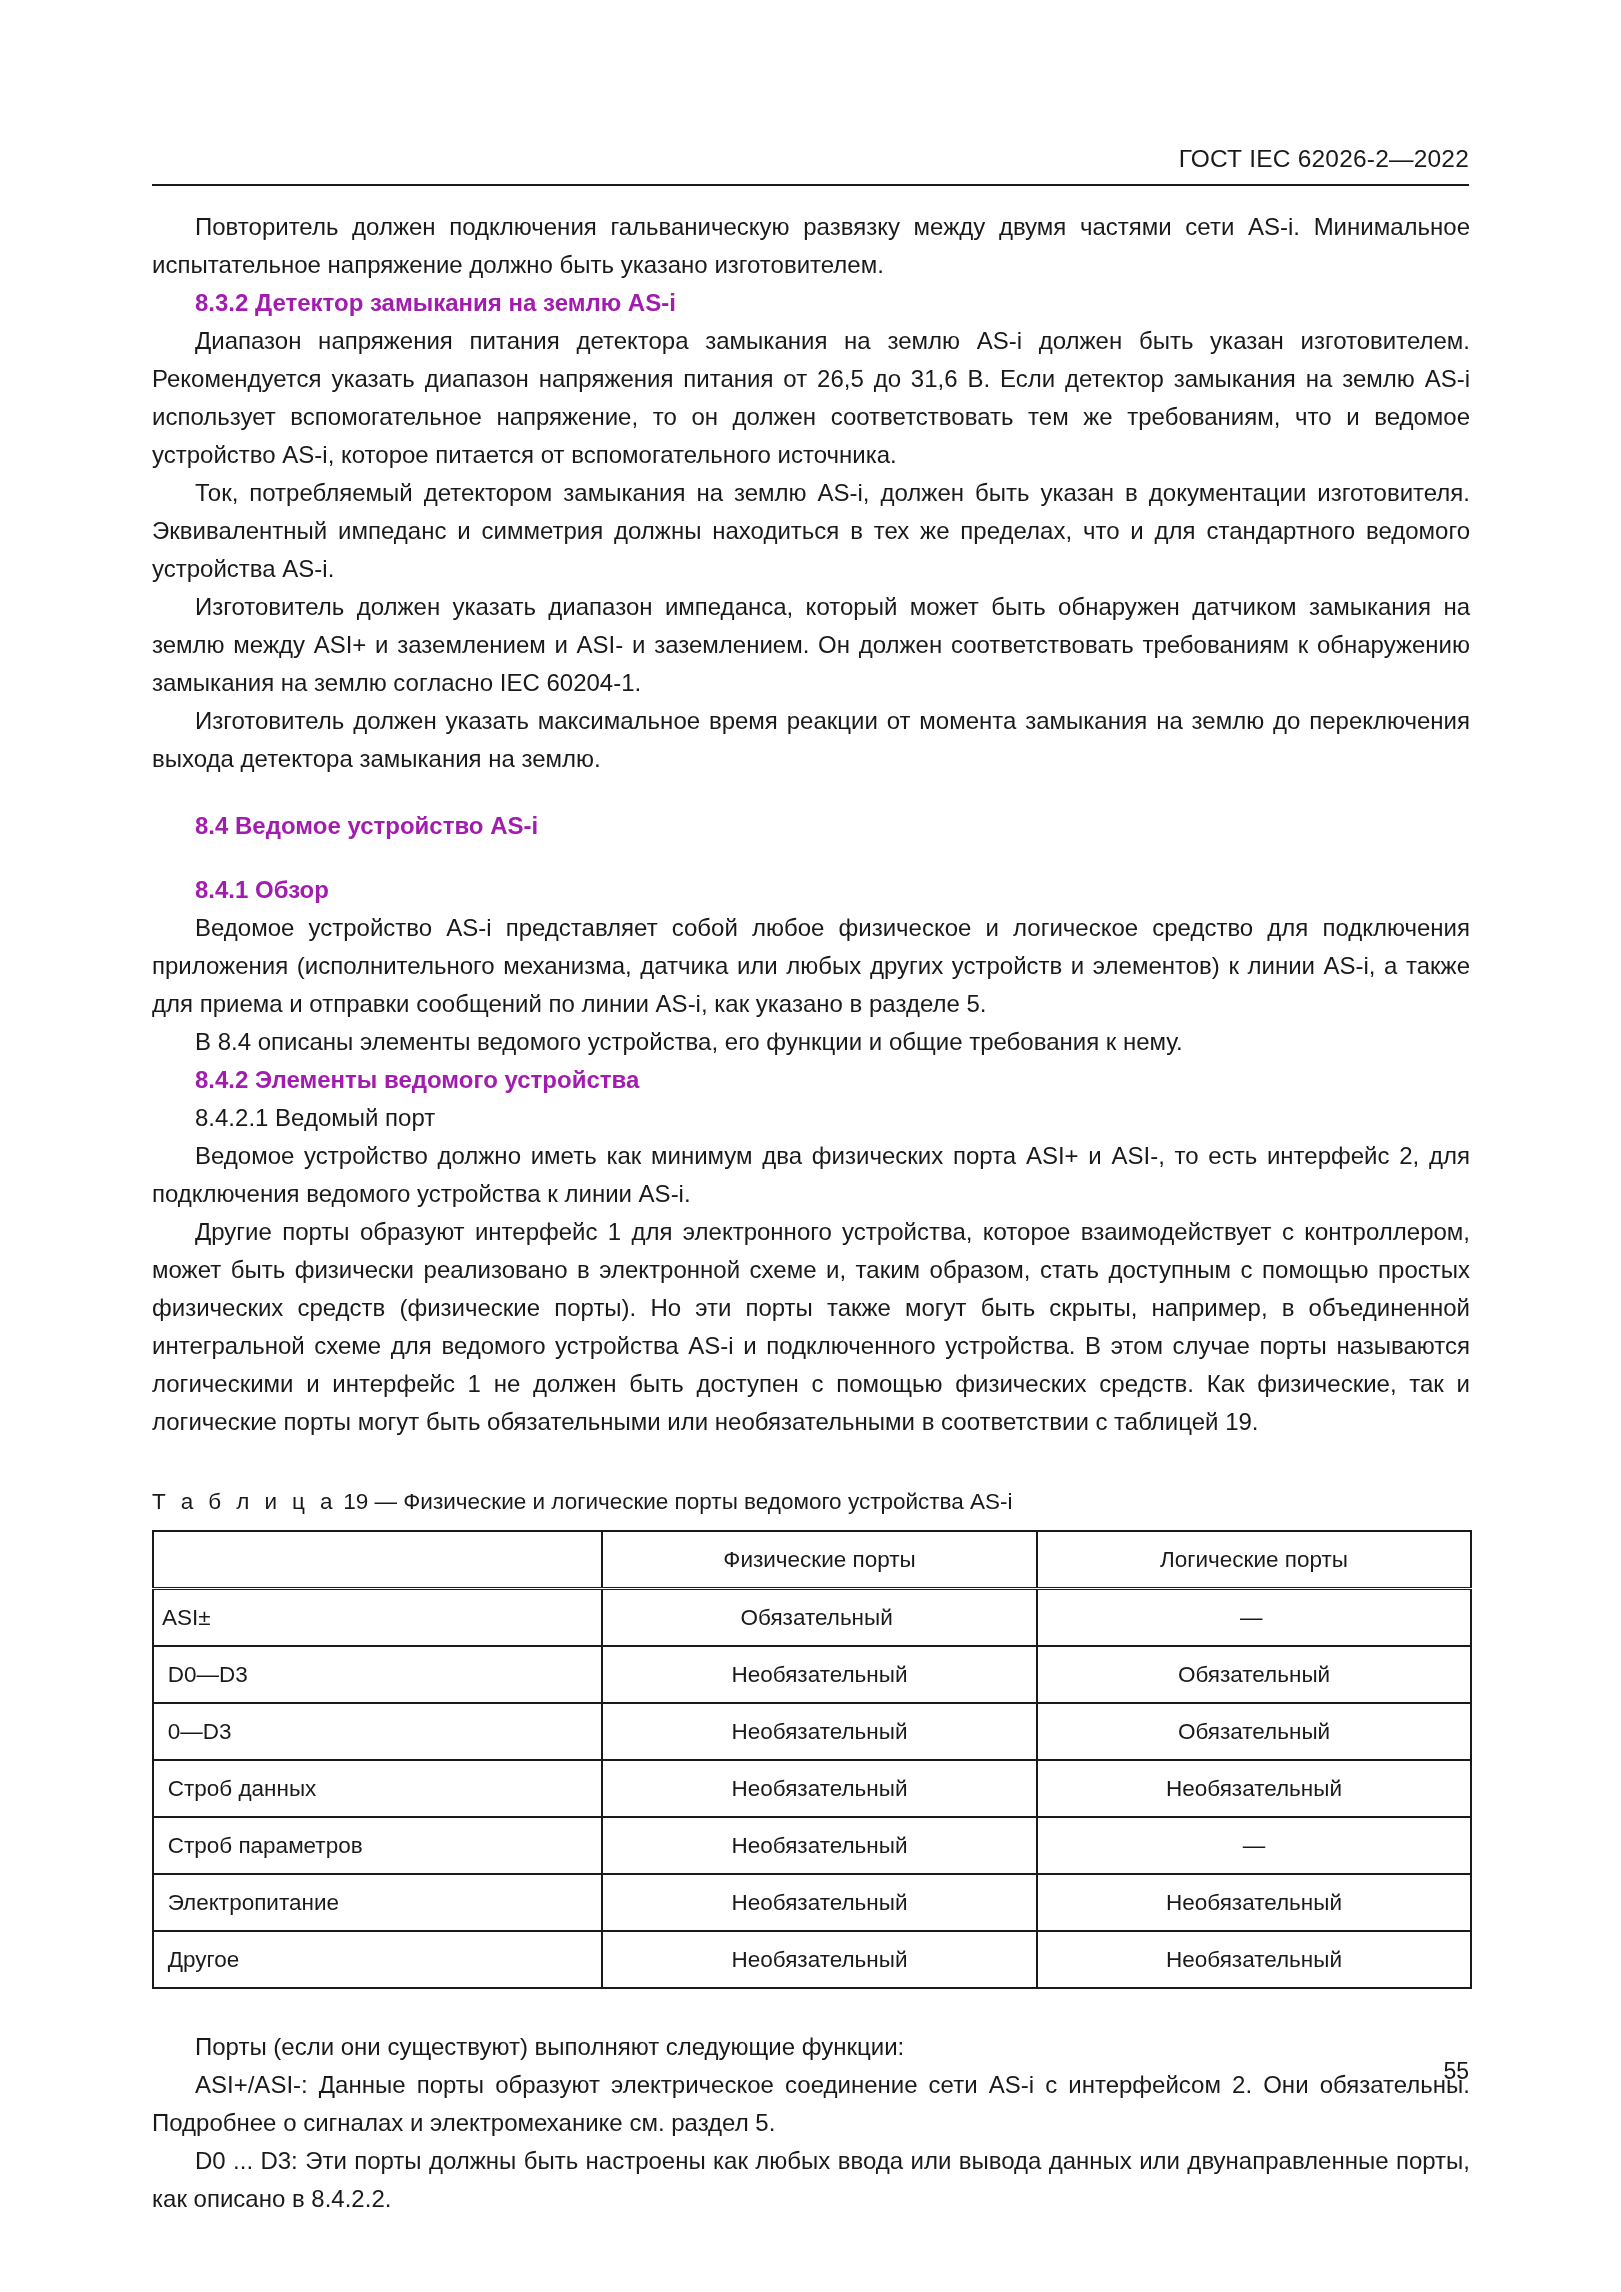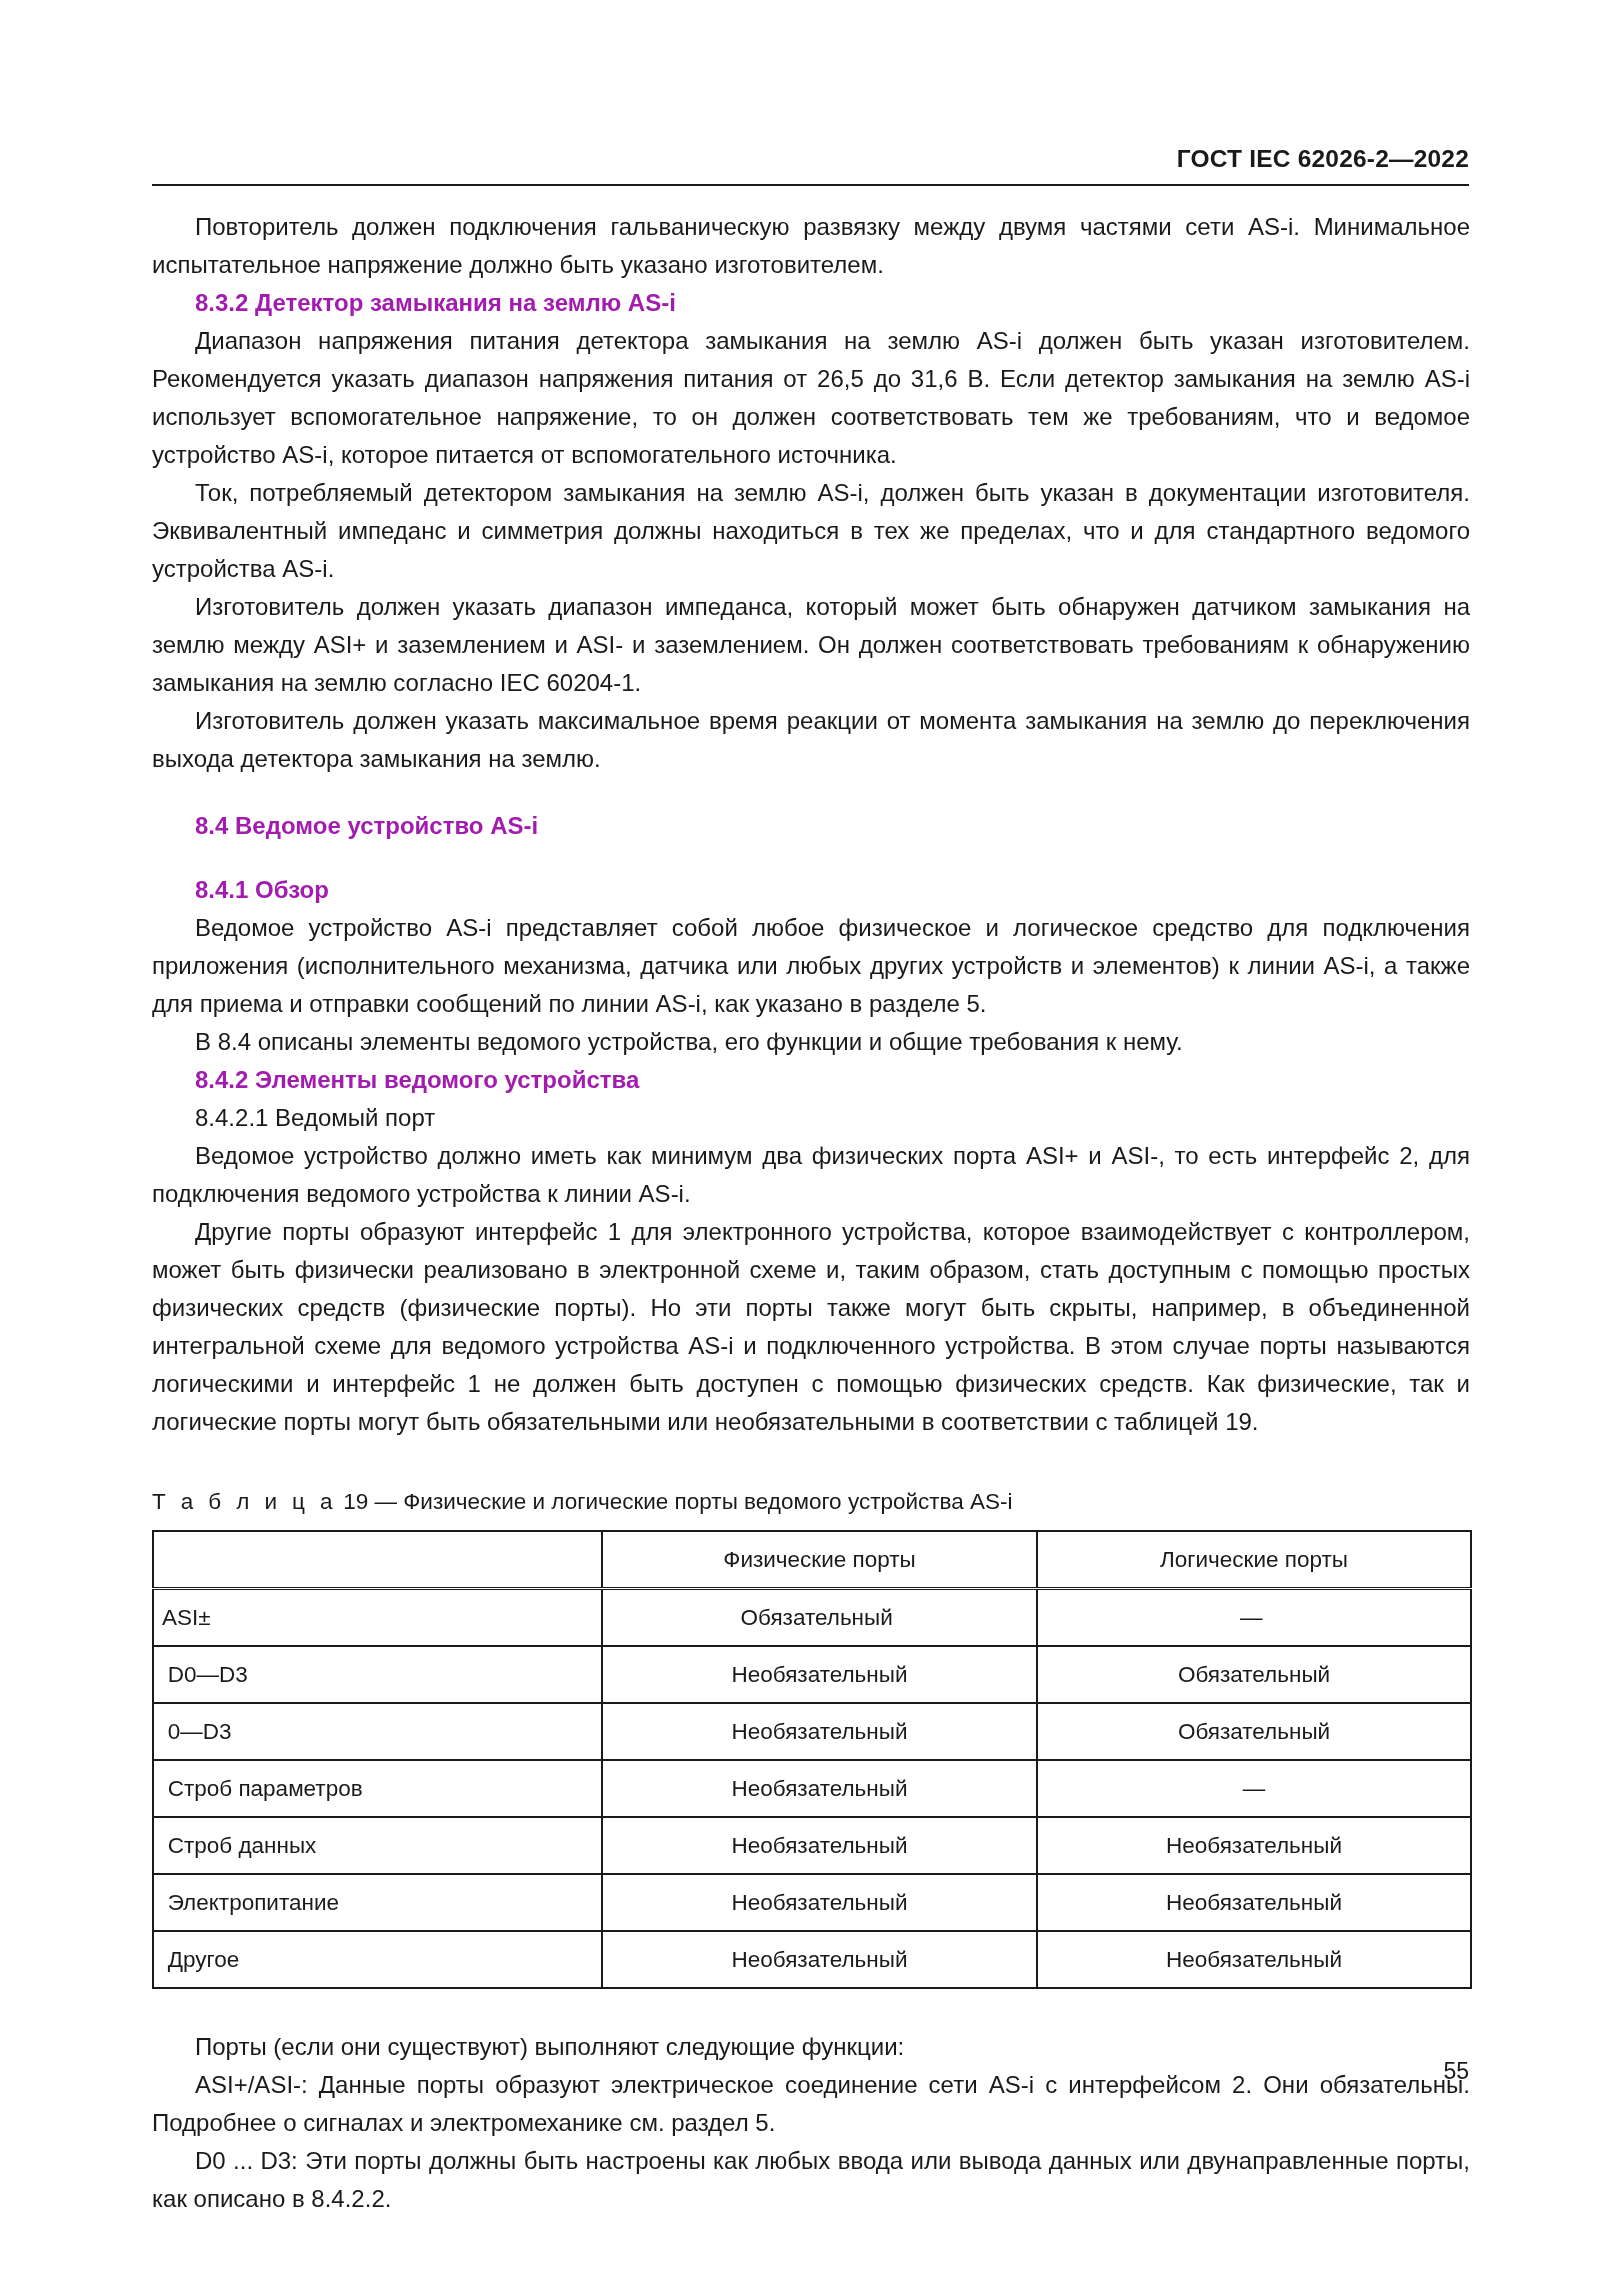--- a/index.html
+++ b/index.html
@@ -26,21 +26,21 @@
     top: 145px;
     left: 152px;
     right: 152px;
     height: 43px;
   }
   .header-title {
     position: absolute;
     right: 0;
     top: 0;
     font-size: 24.5px;
-    font-weight: bold;
+    font-weight: normal;
     letter-spacing: 0.2px;
     white-space: nowrap;
     color: #1a1a1a;
   }
   .header-rule {
     position: absolute;
     left: 0;
     right: 0;
     top: 39px;
     border-bottom: 2px solid #1a1a1a;
@@ -209,28 +209,28 @@
           <td class="label">D0—D3</td>
           <td class="val">Необязательный</td>
           <td class="val">Обязательный</td>
         </tr>
         <tr>
           <td class="label">0—D3</td>
           <td class="val">Необязательный</td>
           <td class="val">Обязательный</td>
         </tr>
         <tr>
+          <td class="label">Строб данных</td>
+          <td class="val">Необязательный</td>
+          <td class="val">Необязательный</td>
+        </tr>
+        <tr>
           <td class="label">Строб параметров</td>
           <td class="val">Необязательный</td>
           <td class="val">—</td>
-        </tr>
-        <tr>
-          <td class="label">Строб данных</td>
-          <td class="val">Необязательный</td>
-          <td class="val">Необязательный</td>
         </tr>
         <tr>
           <td class="label">Электропитание</td>
           <td class="val">Необязательный</td>
           <td class="val">Необязательный</td>
         </tr>
         <tr>
           <td class="label">Другое</td>
           <td class="val">Необязательный</td>
           <td class="val">Необязательный</td>

